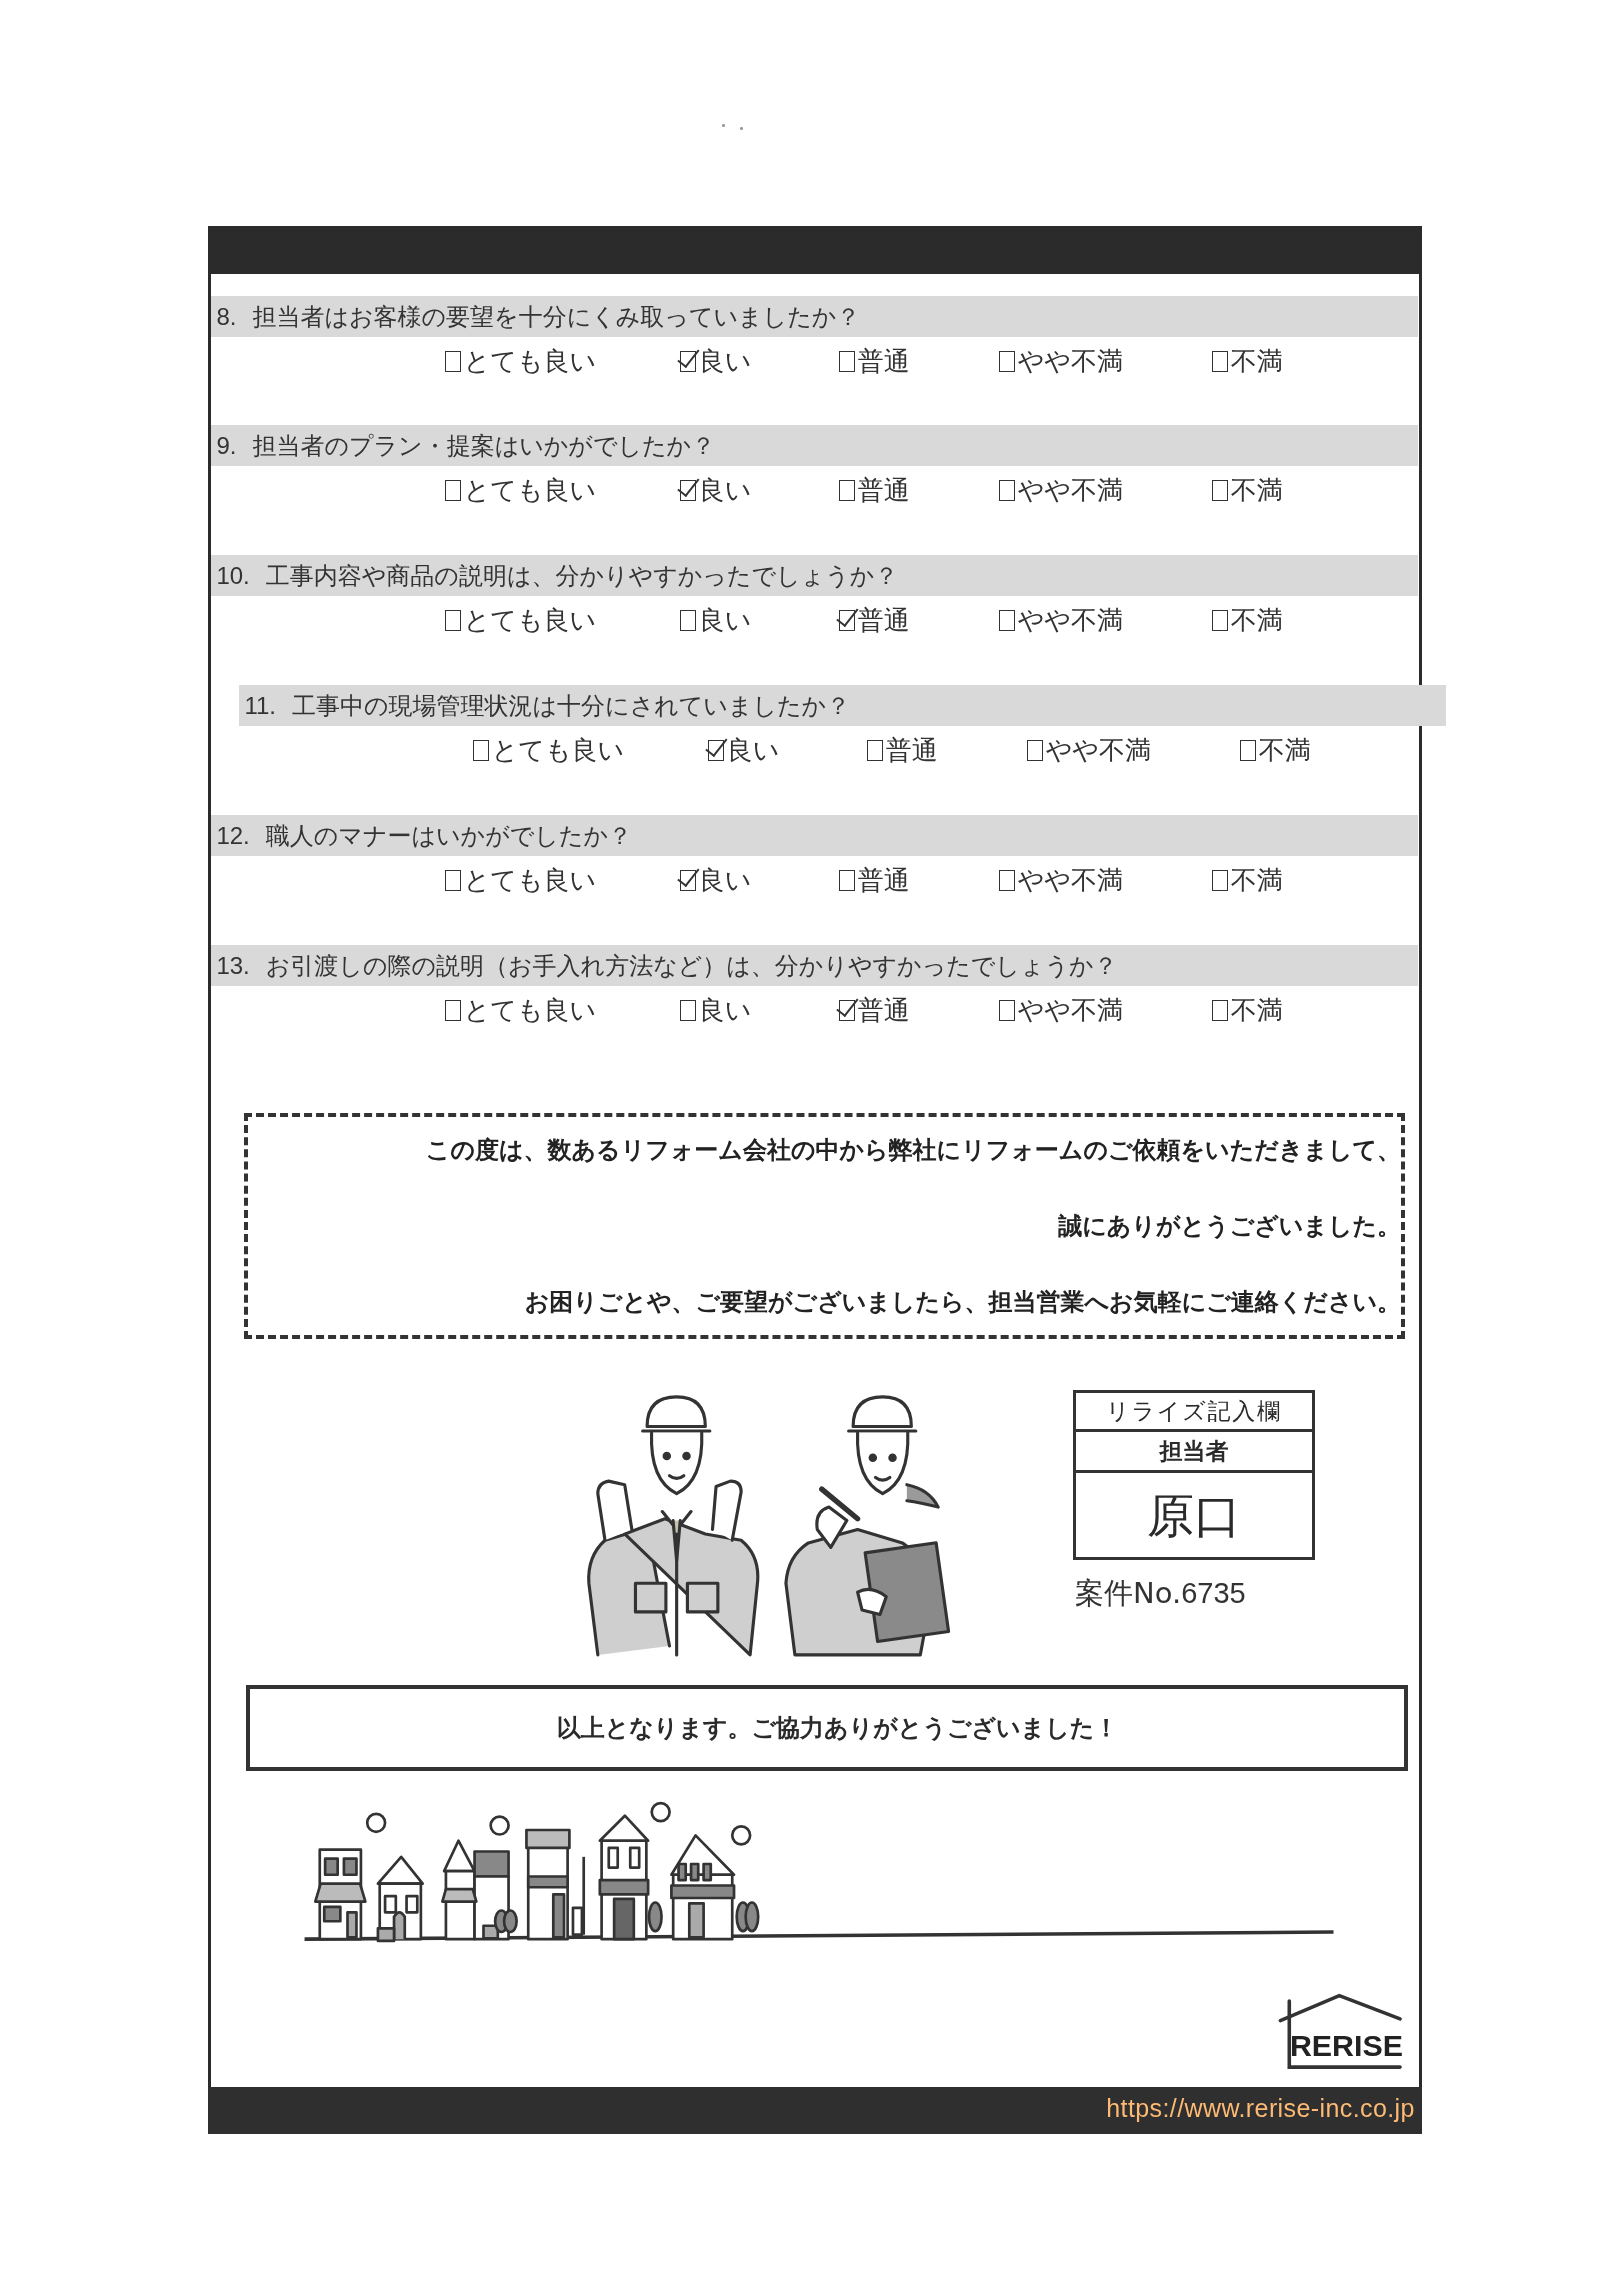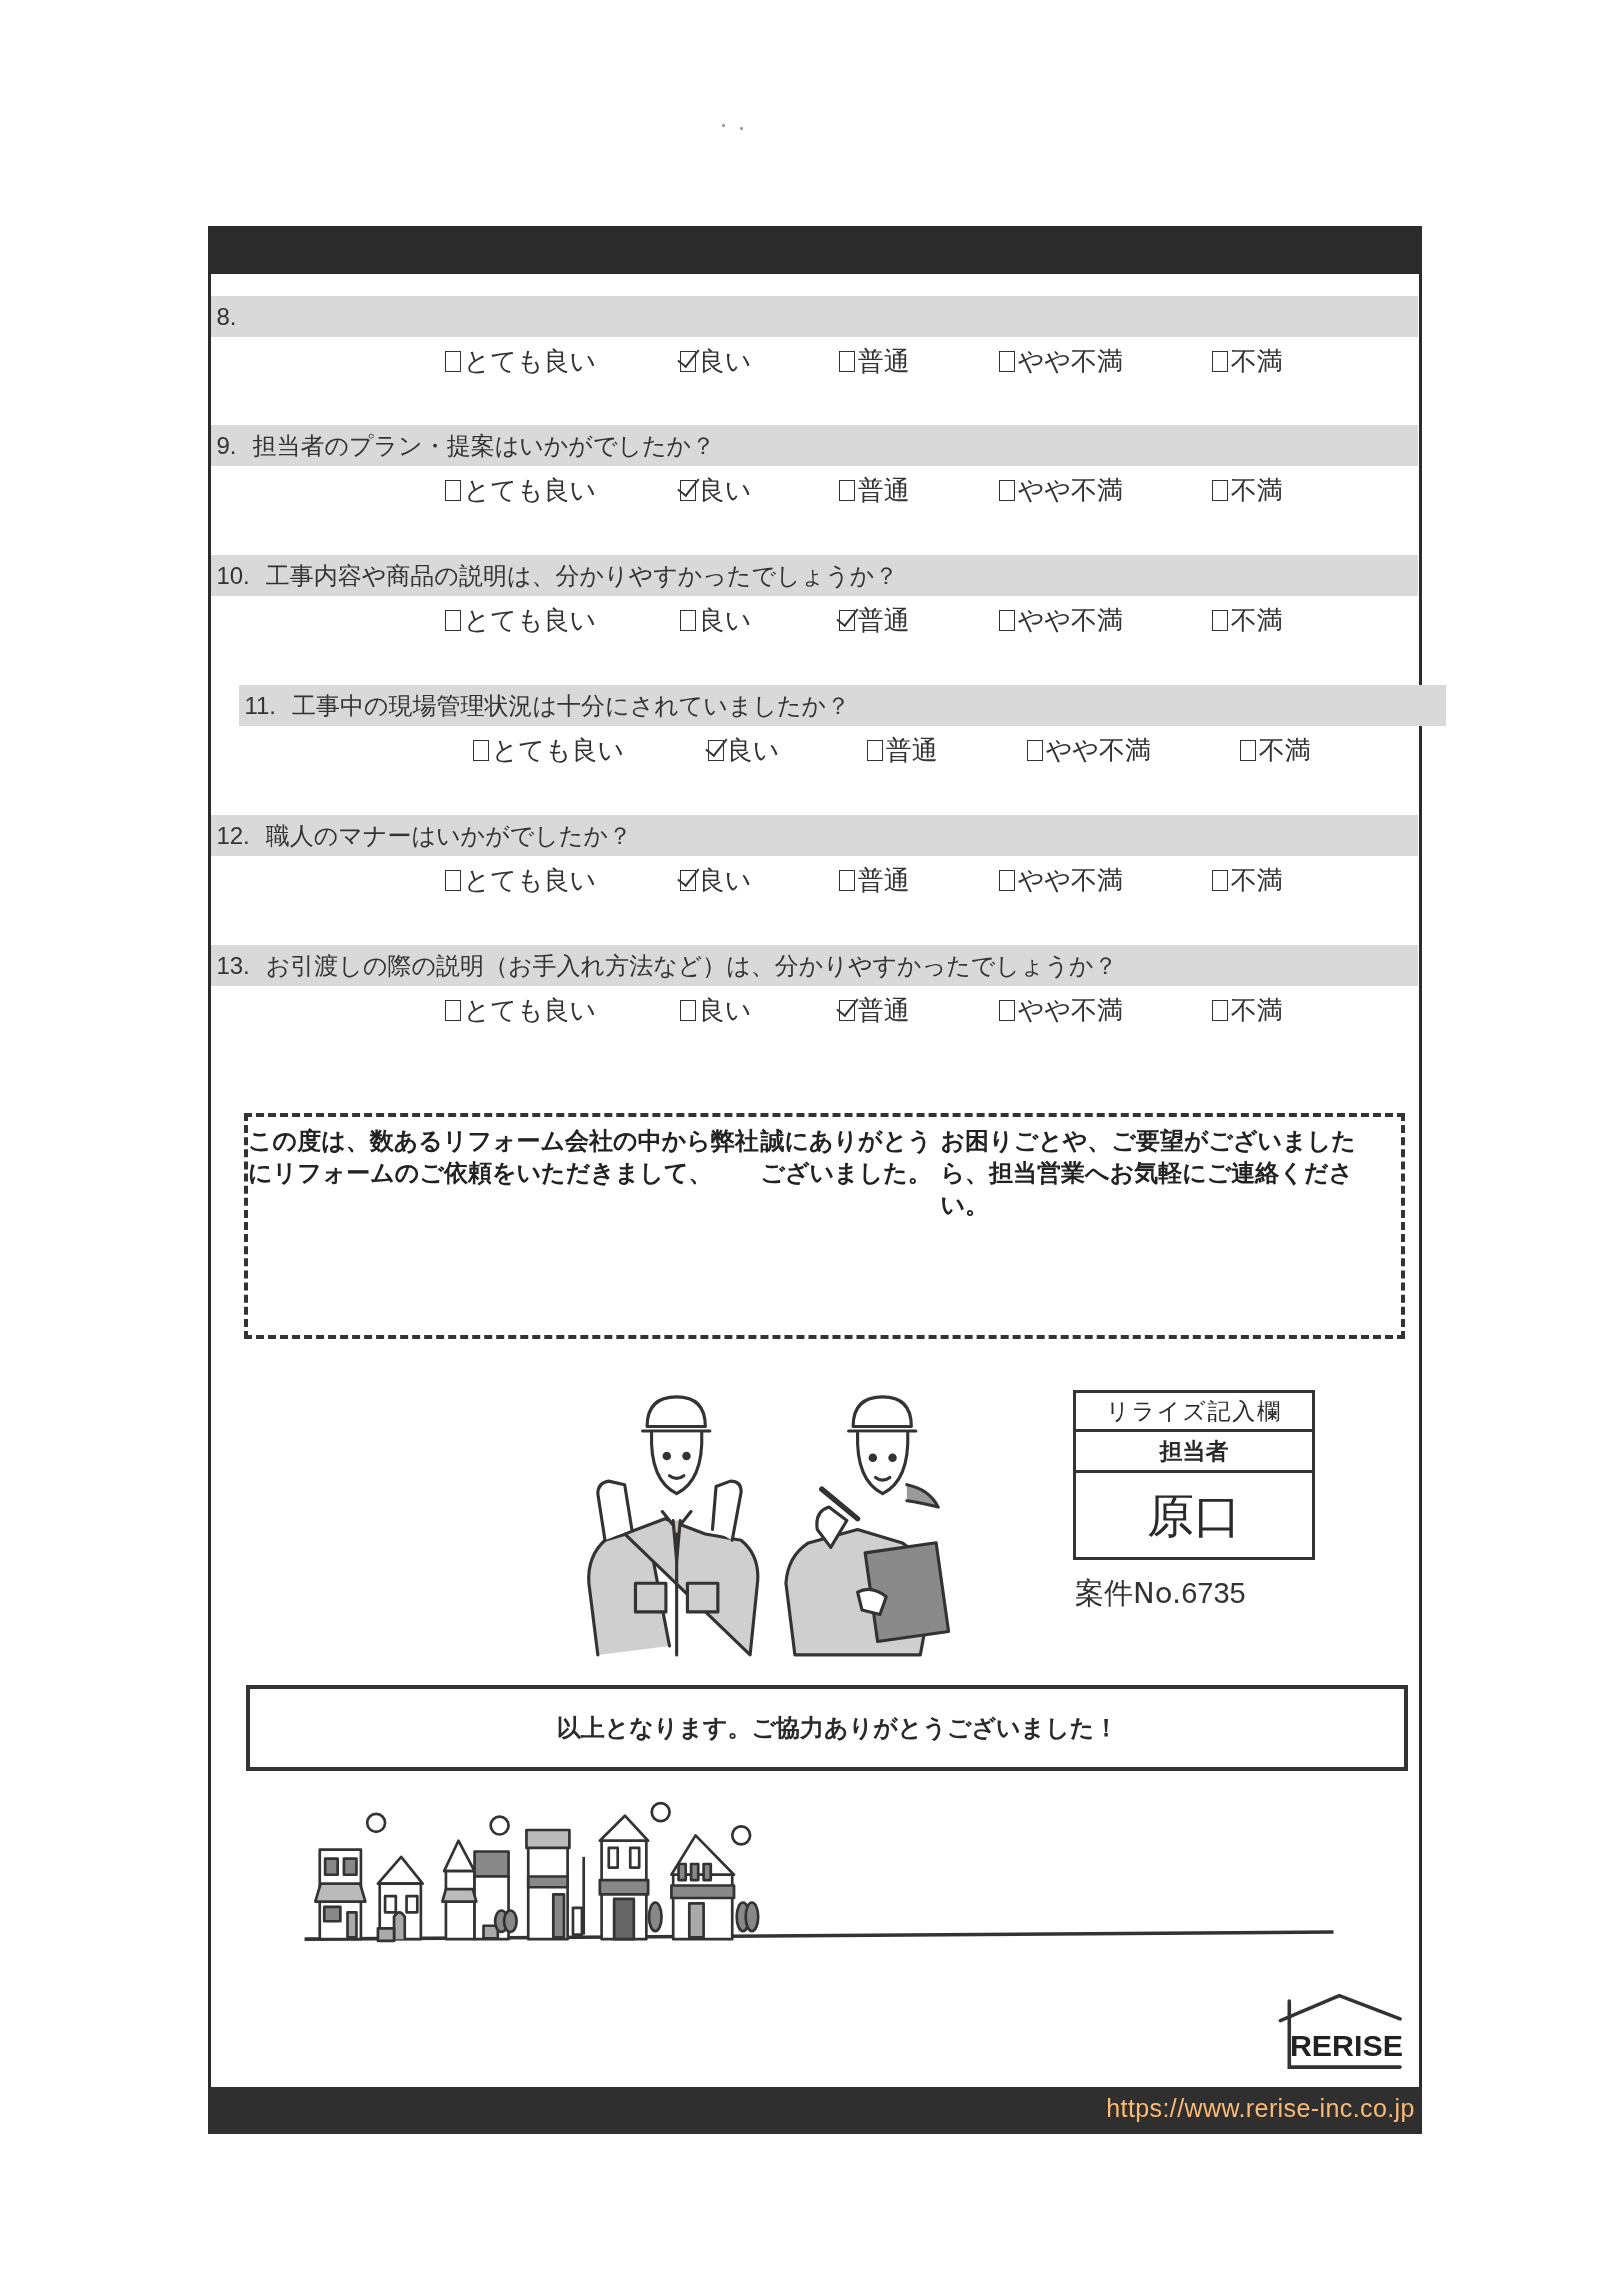--- a/index.html
+++ b/index.html
@@ -13,21 +13,21 @@
   .q { position:absolute; left:211px; width:1207px; }
   .q-band { height:41px; background:#d9d9d9; display:flex; align-items:center; font-size:24px; color:#333; padding-left:5.4px; box-sizing:border-box; }
   .q-num { margin-right:16px; font-family:"Liberation Sans", sans-serif; }
   .opts { position:relative; height:54px;margin-left:48px; }
   .opt { position:absolute; top:7.2px; font-size:26px; color:#333; display:flex; align-items:center; }
   .box { display:inline-block; width:16px; height:21.5px; border:1.8px solid #333; margin-right:2.7px; position:relative; box-sizing:border-box; }
   .box.checked::after { content:""; position:absolute; left:1.8px; top:-7.2px; width:9px; height:19.7px;
         border-right:2.2px solid #333; border-bottom:2.2px solid #333; transform:rotate(38deg); }
 
   .msgbox { position:absolute; left:244px; top:1113px; width:1161px; height:226px; border:4.5px dashed #333; box-sizing:border-box;
-            display:flex; flex-direction:row; justify-content:center; align-items:flex-start; }
+            display:flex; flex-direction:column; justify-content:center; align-items:flex-end;gap:28px; }
   .msgbox p { margin:8px 0; font-size:24px; font-weight:bold; color:#222; }
 
   .illus { position:absolute; left:562px; top:1386px; width:421px; height:278px; }
   .stamp { position:absolute; left:1062px; top:1390px; width:242px; height:170px; border:3.6px solid #333; box-sizing:border-box;margin-left:11px; }
   .stamp .r1 { height:36px; border-bottom:3.6px solid #333; display:flex; align-items:center; justify-content:center; font-size:23px; letter-spacing:1.8px; }
   .stamp .r2 { height:38px; border-bottom:3.6px solid #333; display:flex; align-items:center; justify-content:center; font-size:23px; font-weight:bold; }
   .stamp .r3 { height:86px; display:flex; align-items:center; justify-content:center; font-size:47px; }
   .caseno { position:absolute; left:1075px; top:1574px; font-size:29px; color:#333; }
   .caseno .num { font-family:"Liberation Sans", sans-serif; }
 
@@ -44,20 +44,21 @@
 <div class="topbar"></div>
 <div class="frame"></div>
 
 <div class="scan-dot" style="left:722px;top:124px;"></div>
 <div class="scan-dot" style="left:740px;top:127px;"></div>
 
 <div id="questions">
     <div class="q" style="top: 296px;">
       <div class="q-band">
         <span class="q-num">8.</span>
+        <span>担当者はお客様の要望を十分にくみ取っていましたか？</span>
       </div>
       <div class="opts">
         <label class="opt" style="left: 186px;">
           <span class="box"></span>
           <span>とても良い</span>
         </label>
         <label class="opt" style="left: 421px;">
           <span class="box checked"></span>
           <span>良い</span>
         </label>

